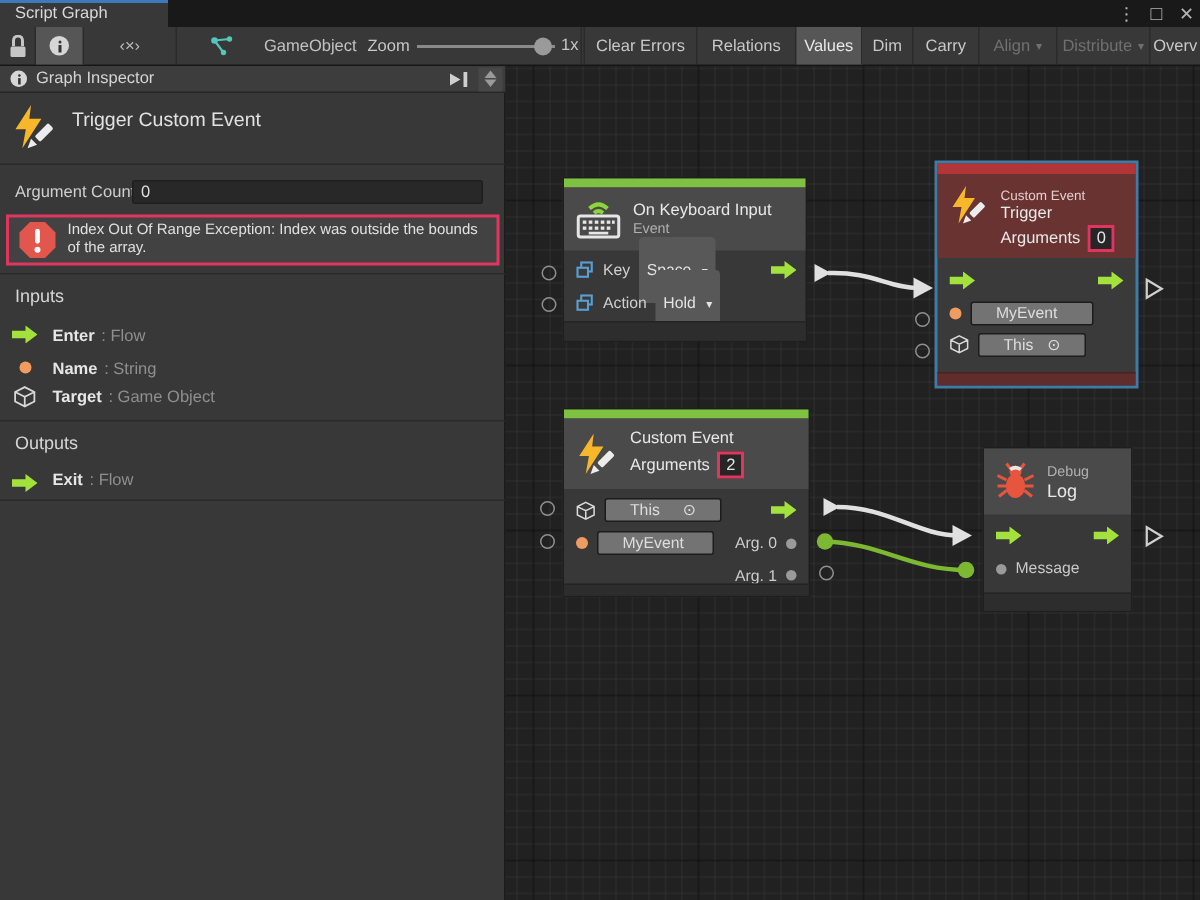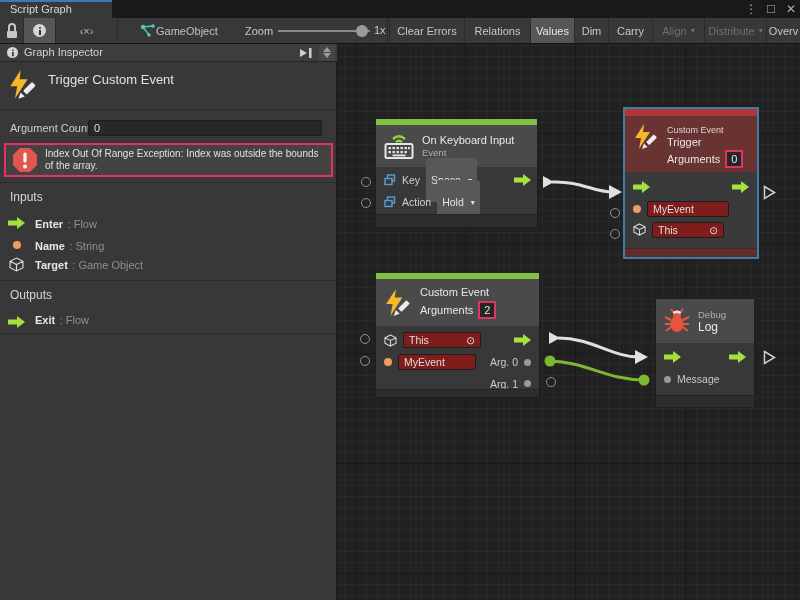--- a/index.html
+++ b/index.html
@@ -68,22 +68,22 @@
 
   .node { position:absolute; background:#383838; border:1px solid #1e1e1e; }
   .node-strip { height:6px; }
   .node-header { background:#4a4a4a; display:flex; align-items:center; padding:4px 8px; gap:8px; }
   .node-footer { background:#2d2d2d; border-top:1px solid #242424; }
   .ntitle { font-size:11px; color:#e8e8e8; line-height:13px; }
   .nsub { font-size:9.5px; color:#b0b0b0; line-height:12px; }
   .nrow { display:flex; align-items:center; gap:6px; padding:0 8px; }
   .dropdown { background:#585858; border-radius:3px; color:#e4e4e4; font-size:10.5px;
     padding:16px 5px; display:flex; align-items:center; gap:3px; }
-  .nfield { background:#7f1d1d; border:1px solid #1c1c1c; border-radius:2px; color:#dedede;
-    font-size:10.5px; height:16px; line-height:14px; padding:0 5px; }
+  .nfield { background:#737373; border:1px solid #1c1c1c; border-radius:2px; color:#dedede;
+    font-size:10.5px; height:16px; line-height:14px; padding:0 16px; }
   .count-box { background:#262626; border:2px solid #e0355f; color:#e4e4e4; font-size:11px;
     width:18px; height:18px; text-align:center; line-height:14px; }
   .port-ring { position:absolute; width:10px; height:10px; border:1.5px solid #8f8f8f; border-radius:50%; }
   .arglabel { font-size:10.5px; color:#cccccc; }
 
   #node-trigger { background:#3a3a3a; border:1px solid #3e7ca8; box-shadow:0 0 0 1px #3e7ca8; }
   #node-trigger .node-header { background:#693331; }
   .red-strip { background:#b23537; height:7px; }
   .red-footer { background:#5e2d2c; border-top:1px solid #4a2221; }
 
@@ -116,21 +116,21 @@
     <span>‹×›</span>
   </div>
   <div class="tbtn" style="left:118px;width:270px;justify-content:flex-start;border-right:1px solid #2b2b2b">
     <svg width="16" height="14" viewBox="0 0 16 14" style="margin-left:14px">
       <line x1="3" y1="3" x2="13" y2="2" stroke="#52c8bc" stroke-width="1.4"></line>
       <line x1="3" y1="3" x2="9" y2="11" stroke="#52c8bc" stroke-width="1.4"></line>
       <circle cx="3" cy="3" r="2.2" fill="#52c8bc"></circle>
       <circle cx="13" cy="2" r="1.8" fill="#52c8bc"></circle>
       <circle cx="9" cy="11" r="1.8" fill="#52c8bc"></circle>
     </svg>
-    <span style="margin-left:0;color:#c2c2c2">GameObject</span>
+    <span style="margin-left:20px;color:#c2c2c2">GameObject</span>
     <span style="position:absolute;left:127px">Zoom</span>
   </div>
   <div id="zoom-track"></div>
   <div id="zoom-handle"></div>
   <span class="abs" style="left:374px;top:6px;font-size:11px">1x</span>
 
   <div class="tbtn" style="left:389px;width:76px;border-left:1px solid #2b2b2b">Clear Errors</div>
   <div class="tbtn" style="left:465px;width:66px">Relations</div>
   <div class="tbtn active" style="left:531px;width:44px">Values</div>
   <div class="tbtn" style="left:575px;width:34px">Dim</div>

